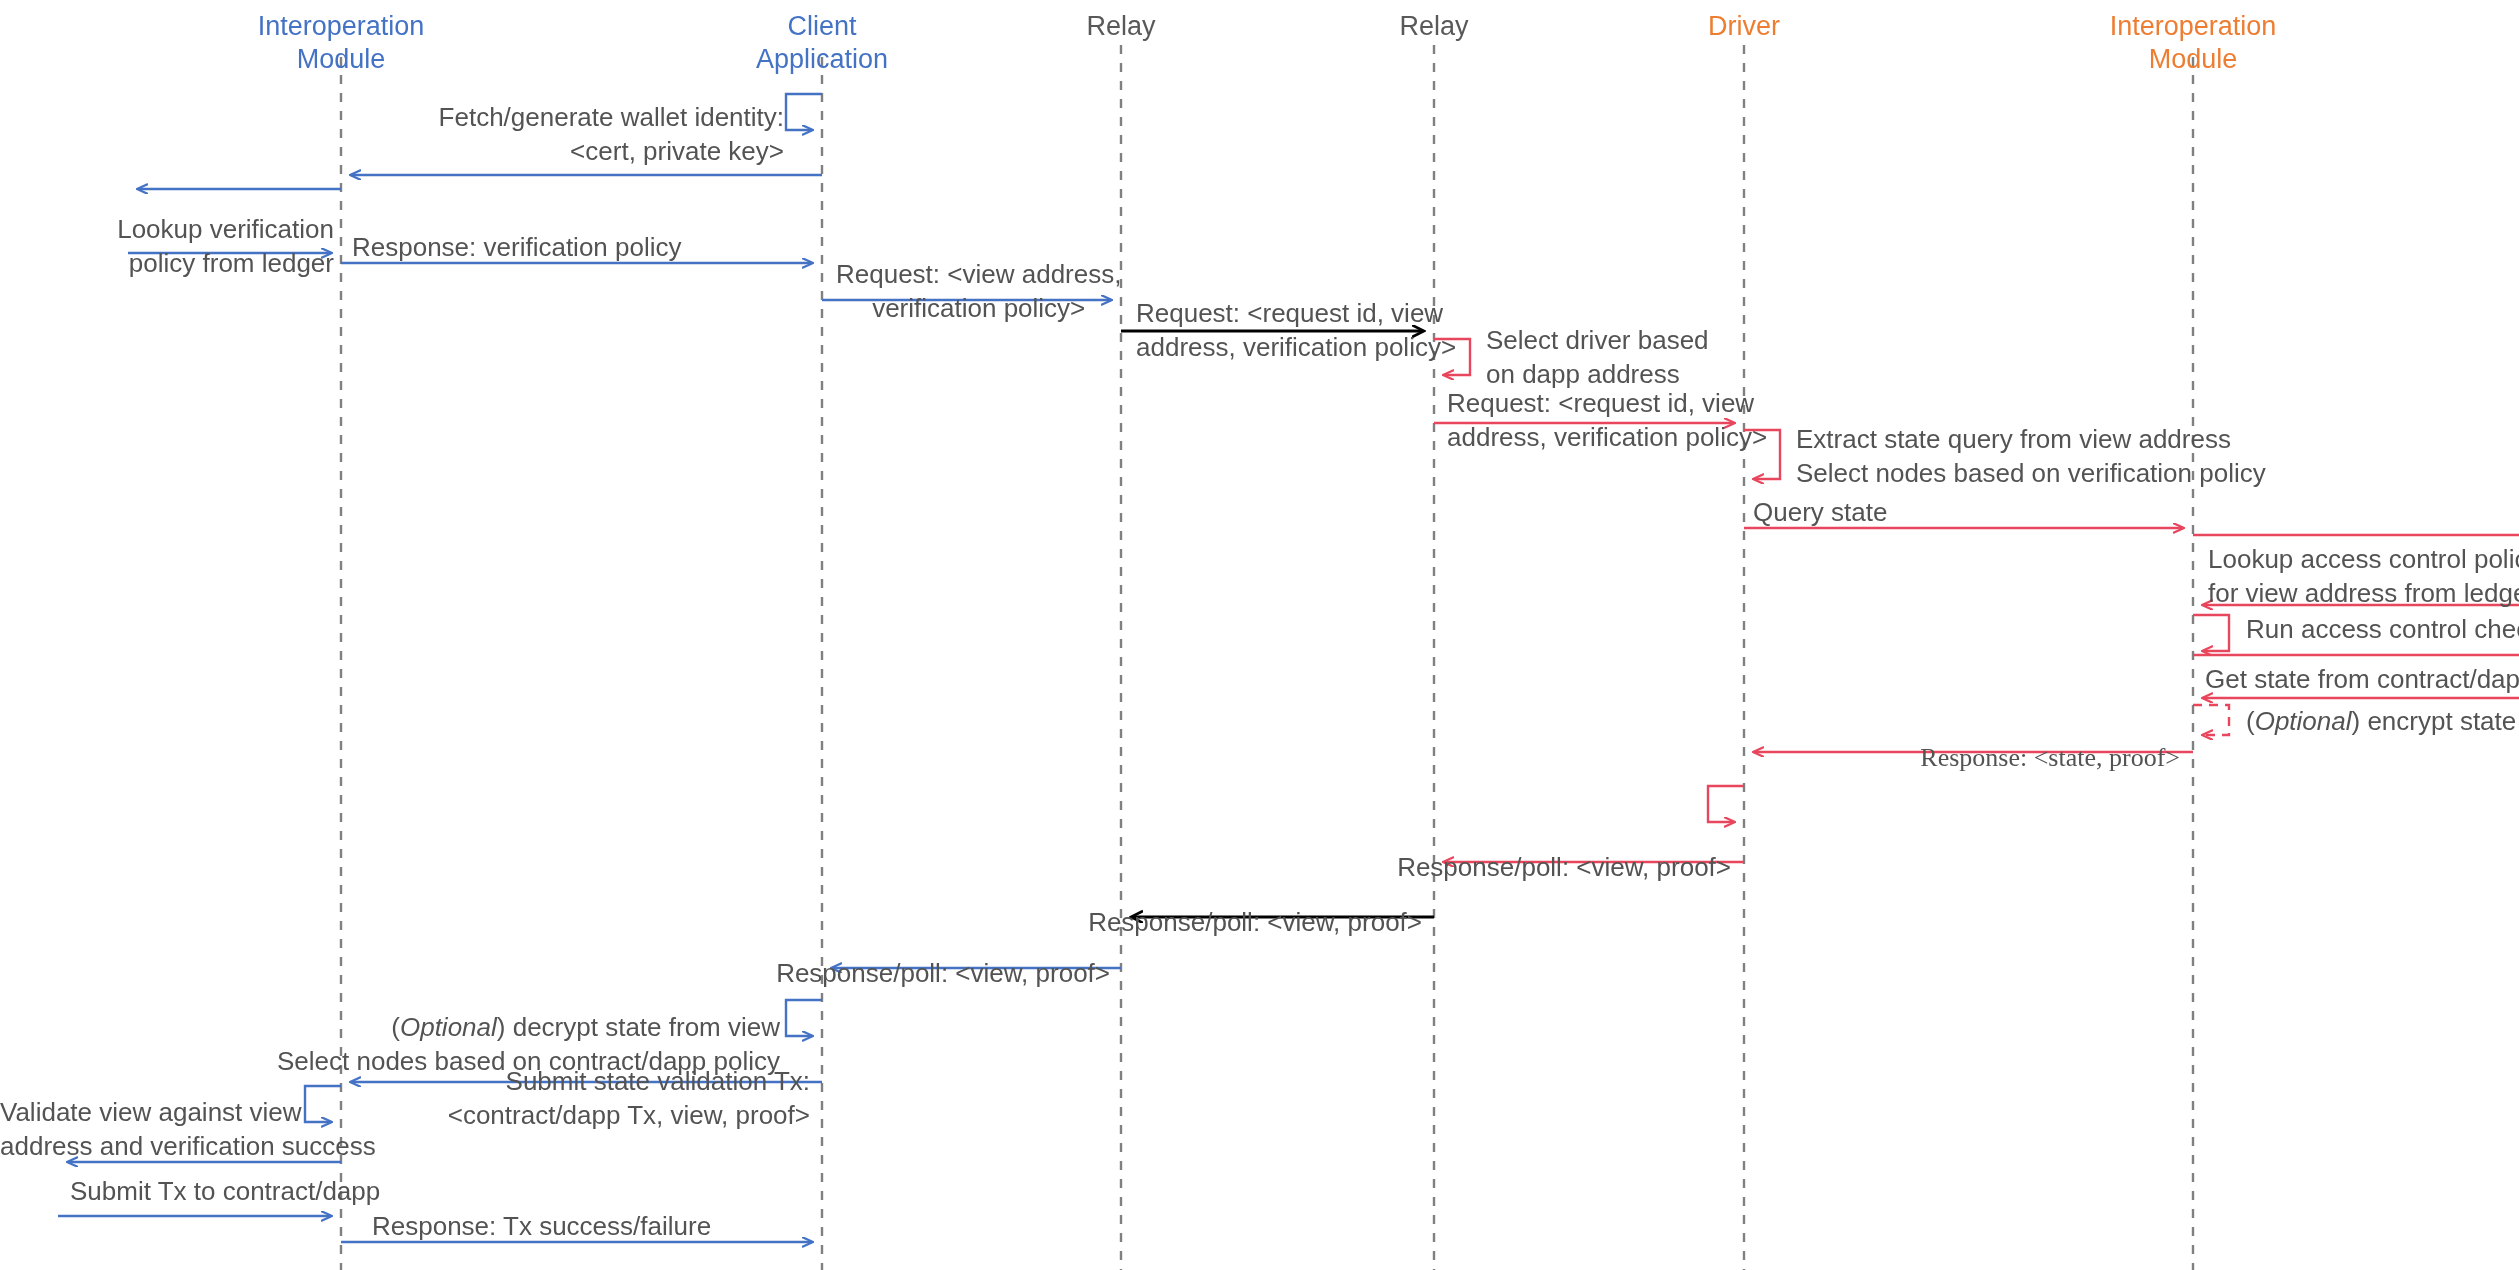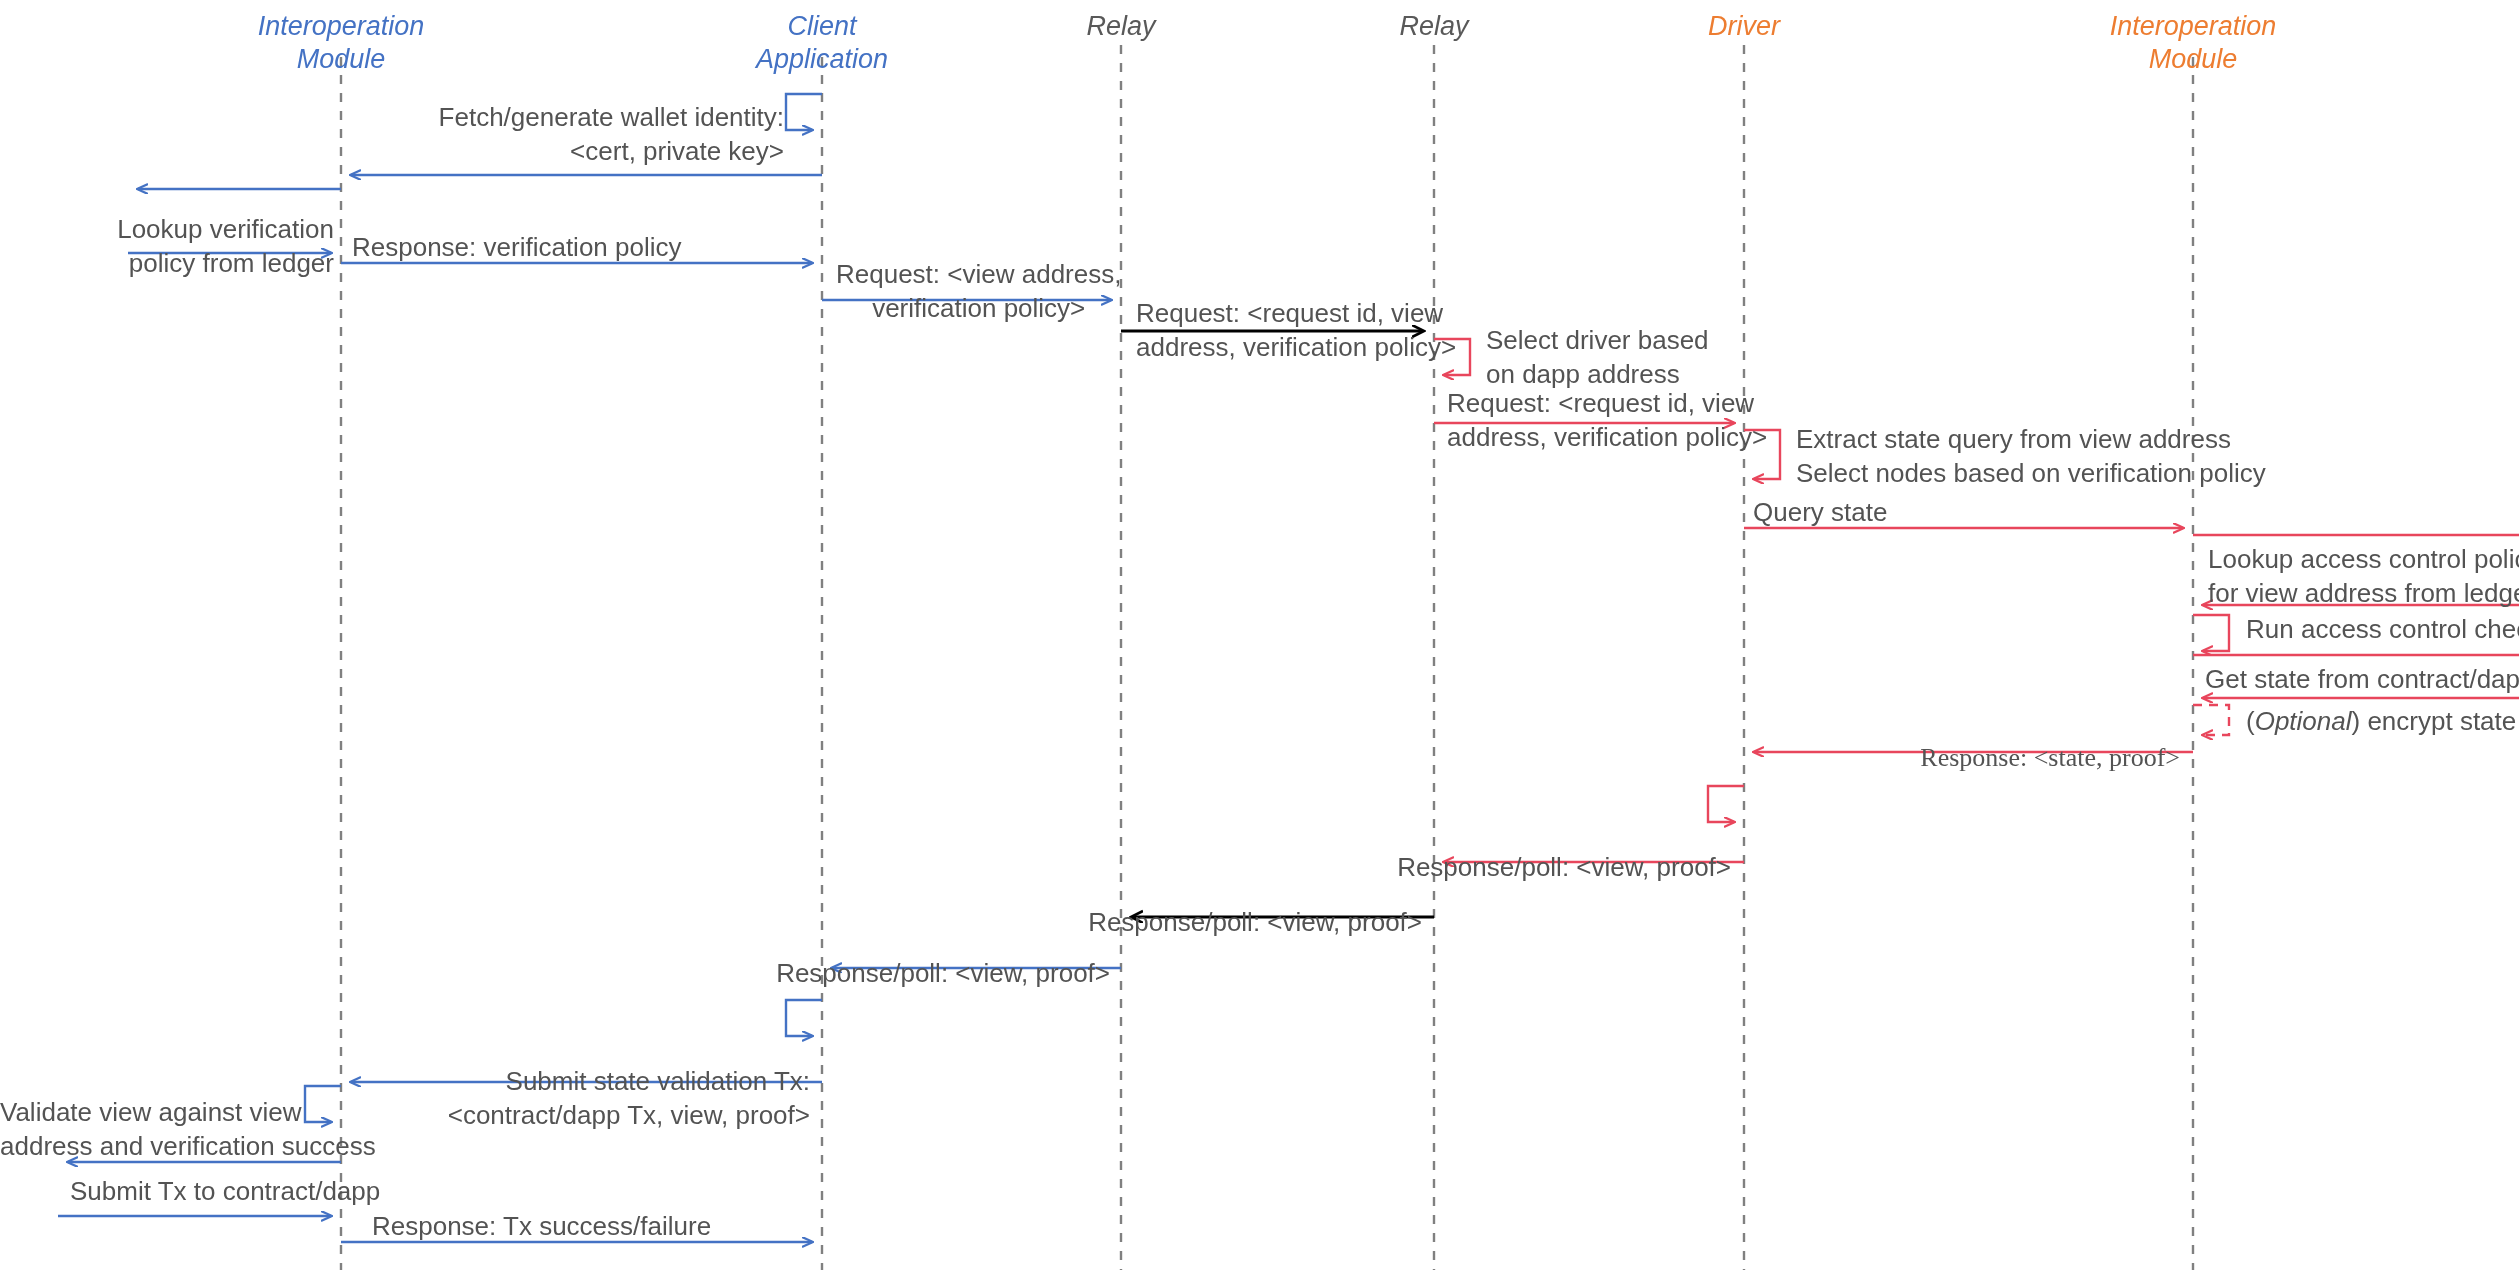--- a/index.html
+++ b/index.html
@@ -1,20 +1,20 @@
 <!DOCTYPE html>
 <html><head>
 <meta charset="utf-8">
 <title>Data Sharing Sequence Diagram</title>
 <style>
   html,body{margin:0;padding:0;background:#ffffff;}
   body{font-family:"Liberation Sans",sans-serif;}
   #stage{position:relative;width:2519px;height:1270px;background:#ffffff;overflow:hidden;}
   #svg{position:absolute;left:0;top:0;width:2519px;height:1270px;}
-  .hdr{position:absolute;text-align:center;line-height:1.22;font-size:27px;white-space:nowrap;font-style:italic;}
+  .hdr{position:absolute;text-align:center;line-height:1.22;font-size:27px;white-space:nowrap;}
   .hdr span{display:block;}
   .lbl{position:absolute;font-size:26px;color:#535353;line-height:1.30;white-space:nowrap;}
   .lbl.r{text-align:right;margin-top:21px;}
   .lbl.l{text-align:left;}
   .lbl i{font-style:italic;}
 </style>
 </head>
 <body>
 
 <div id="stage">
@@ -203,20 +203,24 @@
   </div>
 
   <div class="lbl r" style="left:820px;top:885px;width:602px;">
     <div>Response/poll: &lt;view, proof&gt;</div>
   </div>
 
   <div class="lbl r" style="left:510px;top:936px;width:600px;">
     <div>Response/poll: &lt;view, proof&gt;</div>
   </div>
 
+  <div class="lbl r" style="left:136px;top:990px;width:644px;">
+    <div><span>(</span><i>Optional</i><span>) decrypt state from view</span></div>
+    <div>Select nodes based on contract/dapp policy</div>
+  </div>
 
   <div class="lbl r" style="left:210px;top:1044px;width:600px;">
     <div>Submit state validation Tx:</div>
     <div>&lt;contract/dapp Tx, view, proof&gt;</div>
   </div>
 
   <div class="lbl r" style="left:0px;top:1075px;width:296px;">
     <div>Validate view against view</div>
     <div>address and verification success</div>
   </div>

